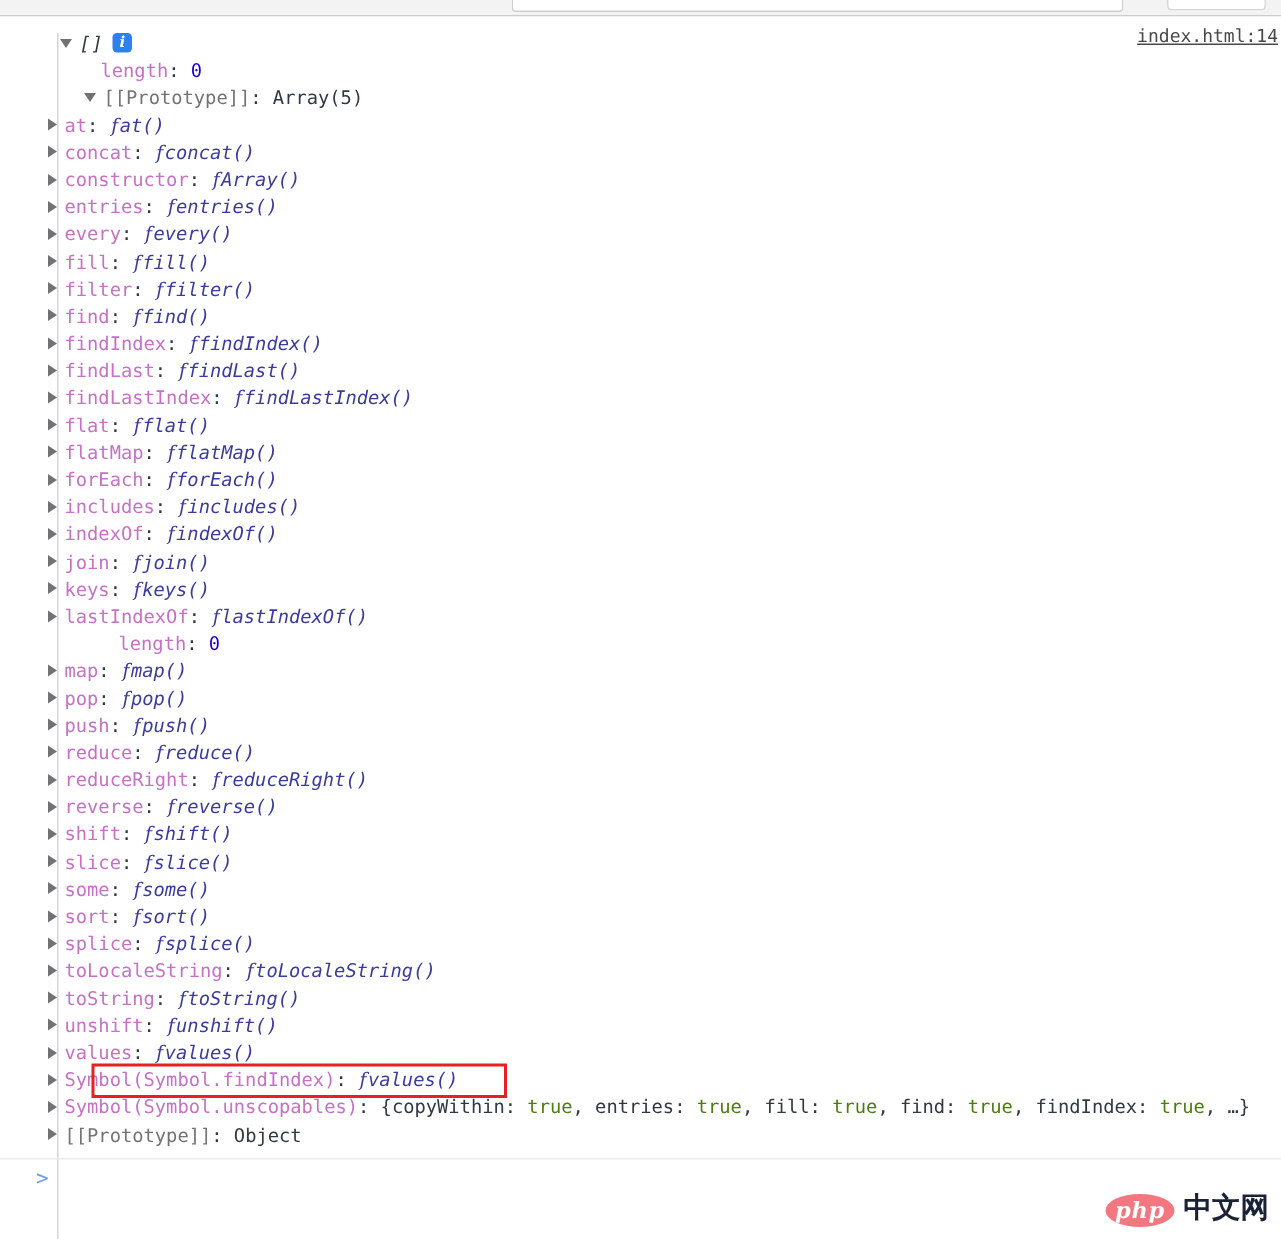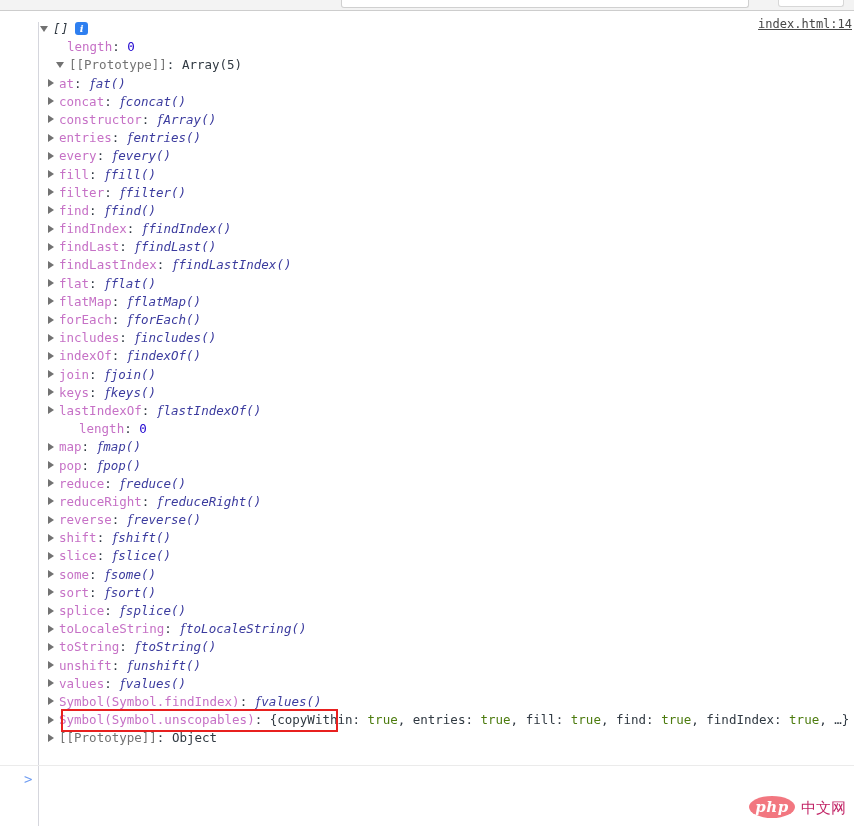--- a/index.html
+++ b/index.html
@@ -96,21 +96,21 @@
     line-height: 18.2px;
     white-space: nowrap;
     font-family: "DejaVu Sans Mono", "Liberation Mono", monospace;
     font-size: 12.5px;
   }
 
   
   .lvl0 { padding-left: 40px; }
   .lvl1 { padding-left: 56px; }
   .lvl1b { padding-left: 70px; }   
-  .lvl2 { padding-left: 48px; }
+  .lvl2 { padding-left: 32px; }
 
   .tri {
     display: inline-block;
     width: 0;
     height: 0;
     margin-right: 5px;
     vertical-align: middle;
     position: relative;
     top: -1px;
   }
@@ -215,24 +215,24 @@
     color: #ffffff;
     font-family: "DejaVu Serif", "Liberation Serif", serif;
     font-style: italic;
     font-weight: bold;
     font-size: 15px;
     line-height: 22px;
     text-align: center;
     letter-spacing: 0.5px;
   }
   .wm-text {
-    color: #be185d;
+    color: #0f172a;
     font-family: "DejaVu Sans", "Liberation Sans", sans-serif;
-    font-size: 15px;
-    font-weight: normal;
+    font-size: 19px;
+    font-weight: bold;
   }
 </style>
 </head>
 <body>
 
 <div class="toolbar-sliver">
   <div class="toolbar-filter-box"></div>
   <div class="toolbar-right-box"></div>
 </div>
 
@@ -268,20 +268,21 @@
           <div class="row lvl2"><span class="tri closed"></span><span class="prop-name">flatMap</span><span class="punc">: </span><span class="fn-mark">f</span><span class="fn-name">flatMap()</span></div>
           <div class="row lvl2"><span class="tri closed"></span><span class="prop-name">forEach</span><span class="punc">: </span><span class="fn-mark">f</span><span class="fn-name">forEach()</span></div>
           <div class="row lvl2"><span class="tri closed"></span><span class="prop-name">includes</span><span class="punc">: </span><span class="fn-mark">f</span><span class="fn-name">includes()</span></div>
           <div class="row lvl2"><span class="tri closed"></span><span class="prop-name">indexOf</span><span class="punc">: </span><span class="fn-mark">f</span><span class="fn-name">indexOf()</span></div>
           <div class="row lvl2"><span class="tri closed"></span><span class="prop-name">join</span><span class="punc">: </span><span class="fn-mark">f</span><span class="fn-name">join()</span></div>
           <div class="row lvl2"><span class="tri closed"></span><span class="prop-name">keys</span><span class="punc">: </span><span class="fn-mark">f</span><span class="fn-name">keys()</span></div>
           <div class="row lvl2"><span class="tri closed"></span><span class="prop-name">lastIndexOf</span><span class="punc">: </span><span class="fn-mark">f</span><span class="fn-name">lastIndexOf()</span></div>
           <div class="row lvl2" style="padding-left: 68px;"><span class="tri" style="width: 6px; border-left: none;"></span><span class="prop-name">length</span><span class="punc">: </span><span class="num">0</span></div>
           <div class="row lvl2"><span class="tri closed"></span><span class="prop-name">map</span><span class="punc">: </span><span class="fn-mark">f</span><span class="fn-name">map()</span></div>
           <div class="row lvl2"><span class="tri closed"></span><span class="prop-name">pop</span><span class="punc">: </span><span class="fn-mark">f</span><span class="fn-name">pop()</span></div>
+          <div class="row lvl2"><span class="tri closed"></span><span class="prop-name">push</span><span class="punc">: </span><span class="fn-mark">f</span><span class="fn-name">push()</span></div>
           <div class="row lvl2"><span class="tri closed"></span><span class="prop-name">reduce</span><span class="punc">: </span><span class="fn-mark">f</span><span class="fn-name">reduce()</span></div>
           <div class="row lvl2"><span class="tri closed"></span><span class="prop-name">reduceRight</span><span class="punc">: </span><span class="fn-mark">f</span><span class="fn-name">reduceRight()</span></div>
           <div class="row lvl2"><span class="tri closed"></span><span class="prop-name">reverse</span><span class="punc">: </span><span class="fn-mark">f</span><span class="fn-name">reverse()</span></div>
           <div class="row lvl2"><span class="tri closed"></span><span class="prop-name">shift</span><span class="punc">: </span><span class="fn-mark">f</span><span class="fn-name">shift()</span></div>
           <div class="row lvl2"><span class="tri closed"></span><span class="prop-name">slice</span><span class="punc">: </span><span class="fn-mark">f</span><span class="fn-name">slice()</span></div>
           <div class="row lvl2"><span class="tri closed"></span><span class="prop-name">some</span><span class="punc">: </span><span class="fn-mark">f</span><span class="fn-name">some()</span></div>
           <div class="row lvl2"><span class="tri closed"></span><span class="prop-name">sort</span><span class="punc">: </span><span class="fn-mark">f</span><span class="fn-name">sort()</span></div>
           <div class="row lvl2"><span class="tri closed"></span><span class="prop-name">splice</span><span class="punc">: </span><span class="fn-mark">f</span><span class="fn-name">splice()</span></div>
           <div class="row lvl2"><span class="tri closed"></span><span class="prop-name">toLocaleString</span><span class="punc">: </span><span class="fn-mark">f</span><span class="fn-name">toLocaleString()</span></div>
           <div class="row lvl2"><span class="tri closed"></span><span class="prop-name">toString</span><span class="punc">: </span><span class="fn-mark">f</span><span class="fn-name">toString()</span></div>

